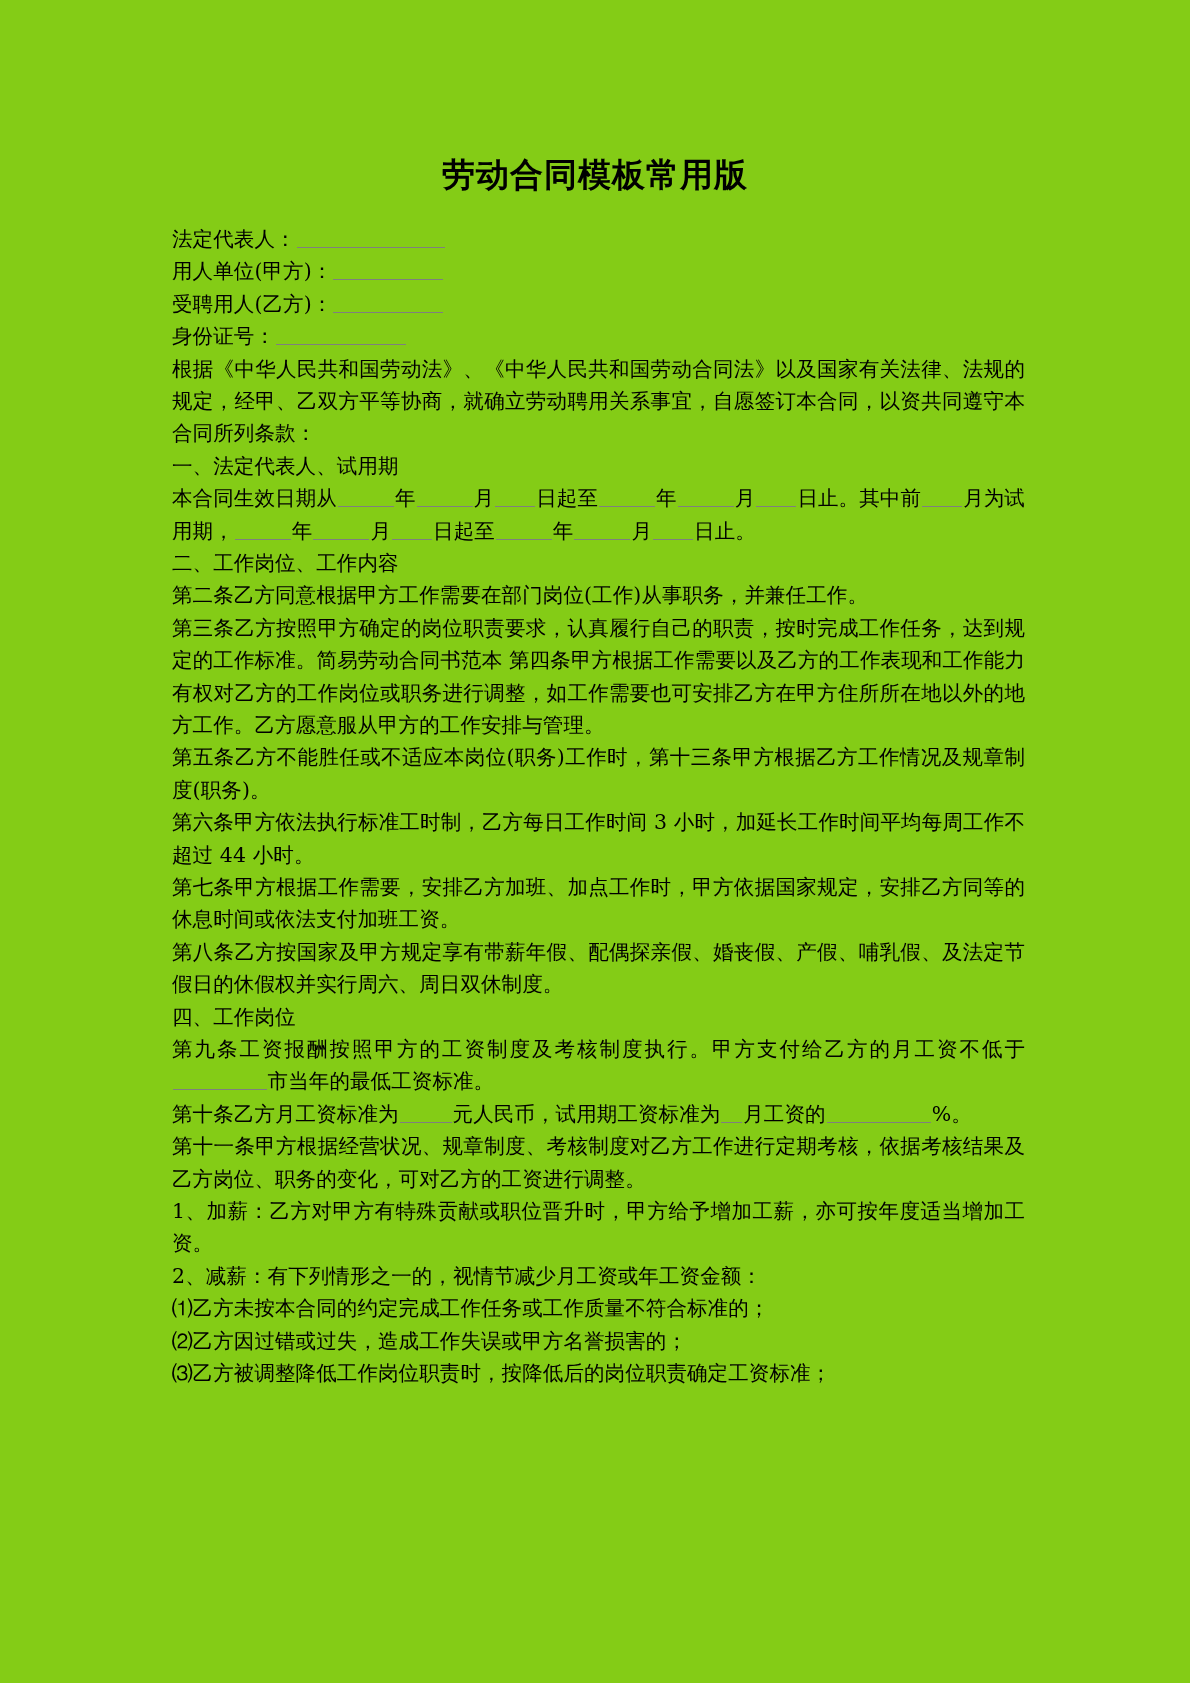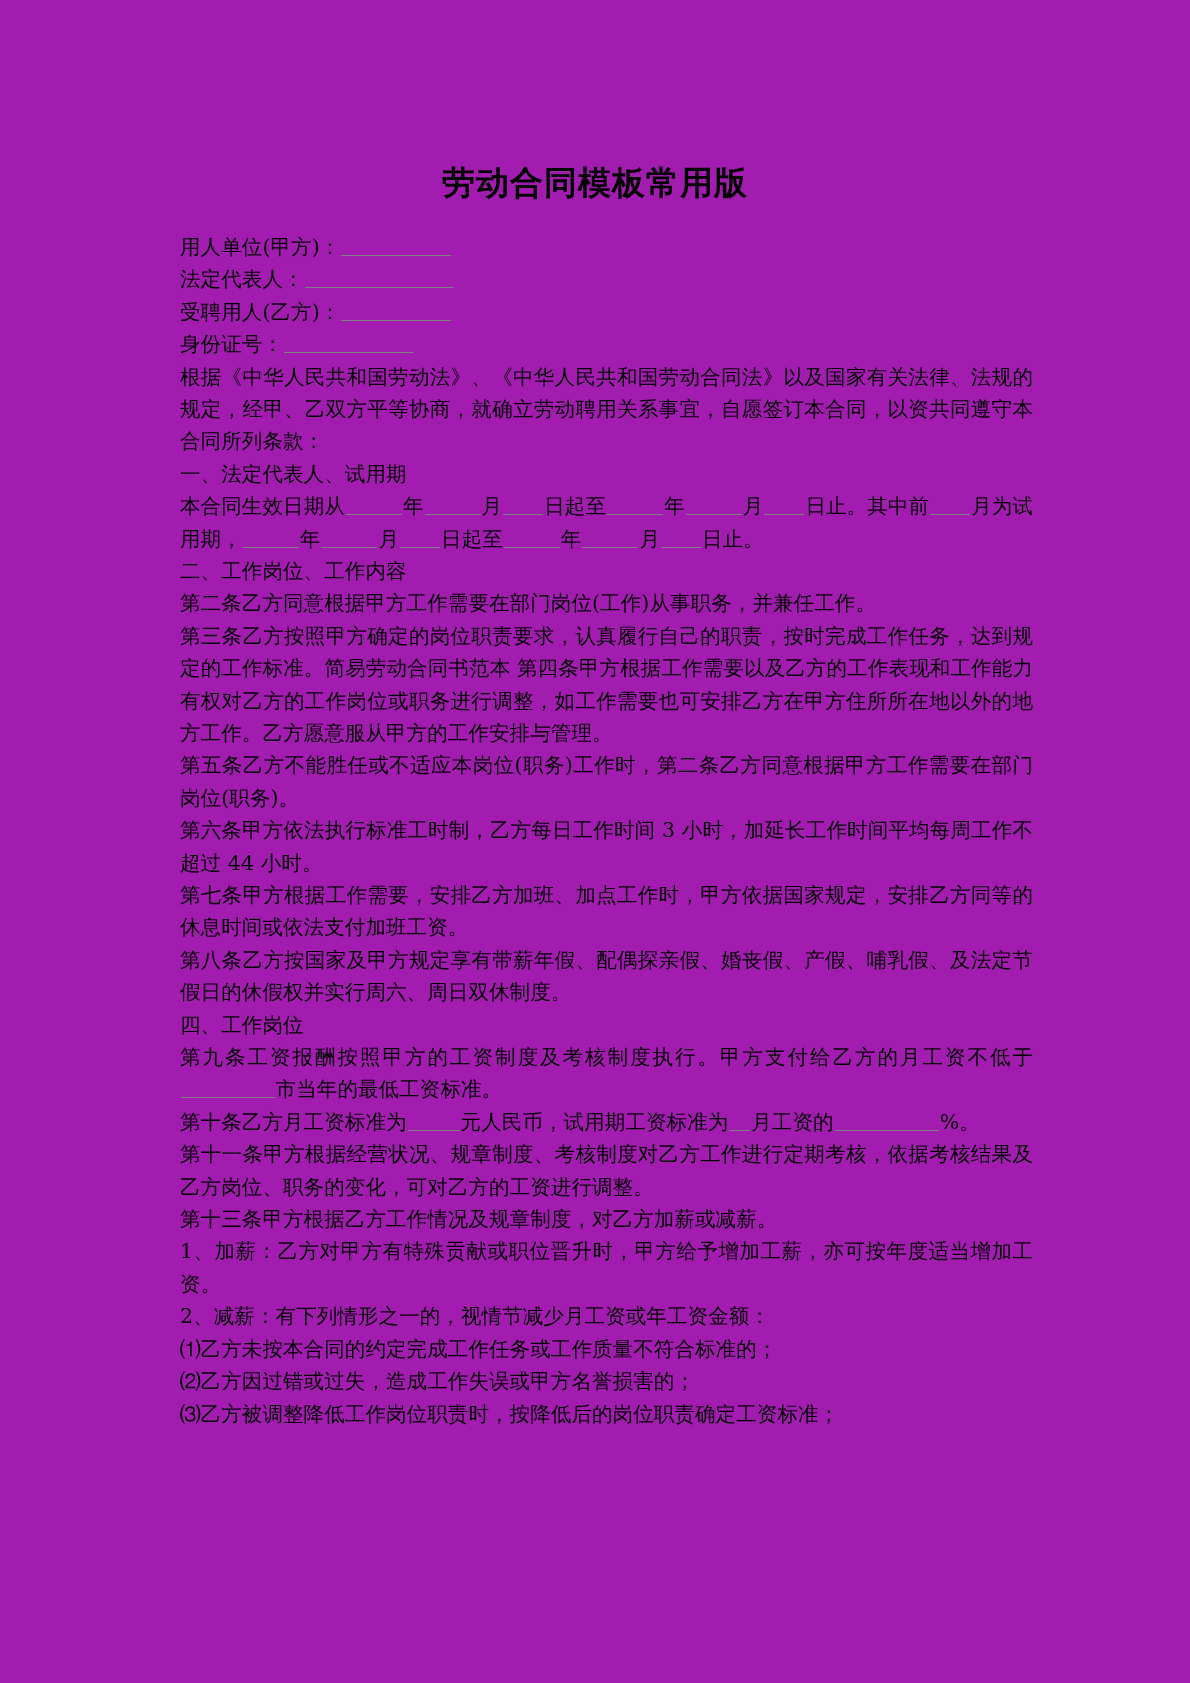--- a/index.html
+++ b/index.html
@@ -11,23 +11,23 @@
     width: 1190px;
     height: 1683px;
     font-family: "DejaVu Serif", "Liberation Serif", serif;
     color: #000000;
     overflow: hidden;
   }
   .page {
     position: relative;
     width: 1190px;
     height: 1683px;
-    background: #a21caf;
+    background: #84cc16;
     box-sizing: border-box;
-    padding: 12px;
+    padding: 4px;
   }
   .doc-title {
     text-align: center;
     font-size: 33px;
     font-weight: bold;
     letter-spacing: 1px;
     margin: 0;
     padding: 150px 0 0 0;
     line-height: 1.3;
     font-family: "DejaVu Sans", "Liberation Sans", sans-serif;
@@ -65,49 +65,48 @@
 </style>
 </head>
 <body>
 
 <div class="page">
 
   <h1 class="doc-title">劳动合同模板常用版</h1>
 
   <div class="body-block">
 
+    <p class="p nojust"><span>法定代表人：</span><span class="blk b-rep"></span></p>
+
     <p class="p nojust"><span>用人单位(甲方)：</span><span class="blk b-name"></span></p>
-
-    <p class="p nojust"><span>法定代表人：</span><span class="blk b-rep"></span></p>
 
     <p class="p nojust"><span>受聘用人(乙方)：</span><span class="blk b-name"></span></p>
 
     <p class="p nojust"><span>身份证号：</span><span class="blk b-id"></span></p>
 
     <p class="p">根据《中华人民共和国劳动法》、《中华人民共和国劳动合同法》以及国家有关法律、法规的规定，经甲、乙双方平等协商，就确立劳动聘用关系事宜，自愿签订本合同，以资共同遵守本合同所列条款：</p>
 
     <p class="p nojust">一、法定代表人、试用期</p>
 
 
     <p class="p"><span>本合同生效日期从</span><span class="blk b-md"></span><span>年</span><span class="blk b-md"></span><span>月</span><span class="blk b-sm"></span><span>日起至</span><span class="blk b-md"></span><span>年</span><span class="blk b-md"></span><span>月</span><span class="blk b-sm"></span><span>日止。</span><span>其中前</span><span class="blk b-sm"></span><span>月为试用期，</span><span class="blk b-md"></span><span>年</span><span class="blk b-md"></span><span>月</span><span class="blk b-sm"></span><span>日起至</span><span class="blk b-md"></span><span>年</span><span class="blk b-md"></span><span>月</span><span class="blk b-sm"></span><span>日止。</span></p>
 
     <p class="p nojust">二、工作岗位、工作内容</p>
     <p class="p">第二条乙方同意根据甲方工作需要在部门岗位(工作)从事职务，并兼任工作。</p>
     <p class="p">第三条乙方按照甲方确定的岗位职责要求，认真履行自己的职责，按时完成工作任务，达到规定的工作标准。简易劳动合同书范本 第四条甲方根据工作需要以及乙方的工作表现和工作能力有权对乙方的工作岗位或职务进行调整，如工作需要也可安排乙方在甲方住所所在地以外的地方工作。乙方愿意服从甲方的工作安排与管理。</p>
-    <p class="p">第五条乙方不能胜任或不适应本岗位(职务)工作时，第二条乙方同意根据甲方工作需要在部门岗位(职务)。</p>
+    <p class="p">第五条乙方不能胜任或不适应本岗位(职务)工作时，第十三条甲方根据乙方工作情况及规章制度(职务)。</p>
 
     <p class="p">第六条甲方依法执行标准工时制，乙方每日工作时间 3 小时，加延长工作时间平均每周工作不超过 44 小时。</p>
     <p class="p">第七条甲方根据工作需要，安排乙方加班、加点工作时，甲方依据国家规定，安排乙方同等的休息时间或依法支付加班工资。</p>
     <p class="p">第八条乙方按国家及甲方规定享有带薪年假、配偶探亲假、婚丧假、产假、哺乳假、及法定节假日的休假权并实行周六、周日双休制度。</p>
 
     <p class="p nojust">四、工作岗位</p>
     <p class="p">第九条工资报酬按照甲方的工资制度及考核制度执行。甲方支付给乙方的月工资不低于<span class="blk" style="width: 93.6px;"></span>市当年的最低工资标准。</p>
     <p class="p">第十条乙方月工资标准为<span class="blk" style="width: 52px;"></span>元人民币，试用期工资标准为<span class="blk" style="width: 20.8px;"></span>月工资的<span class="blk" style="width: 104px;"></span>%。</p>
     <p class="p">第十一条甲方根据经营状况、规章制度、考核制度对乙方工作进行定期考核，依据考核结果及乙方岗位、职务的变化，可对乙方的工资进行调整。</p>
-    <p class="p">第十三条甲方根据乙方工作情况及规章制度，对乙方加薪或减薪。</p>
     <p class="p">1、加薪：乙方对甲方有特殊贡献或职位晋升时，甲方给予增加工薪，亦可按年度适当增加工资。</p>
     <p class="p">2、减薪：有下列情形之一的，视情节减少月工资或年工资金额：</p>
     <p class="p">⑴乙方未按本合同的约定完成工作任务或工作质量不符合标准的；</p>
     <p class="p">⑵乙方因过错或过失，造成工作失误或甲方名誉损害的；</p>
     <p class="p">⑶乙方被调整降低工作岗位职责时，按降低后的岗位职责确定工资标准；</p>
 
   </div>
 </div>
 
 </body></html>

